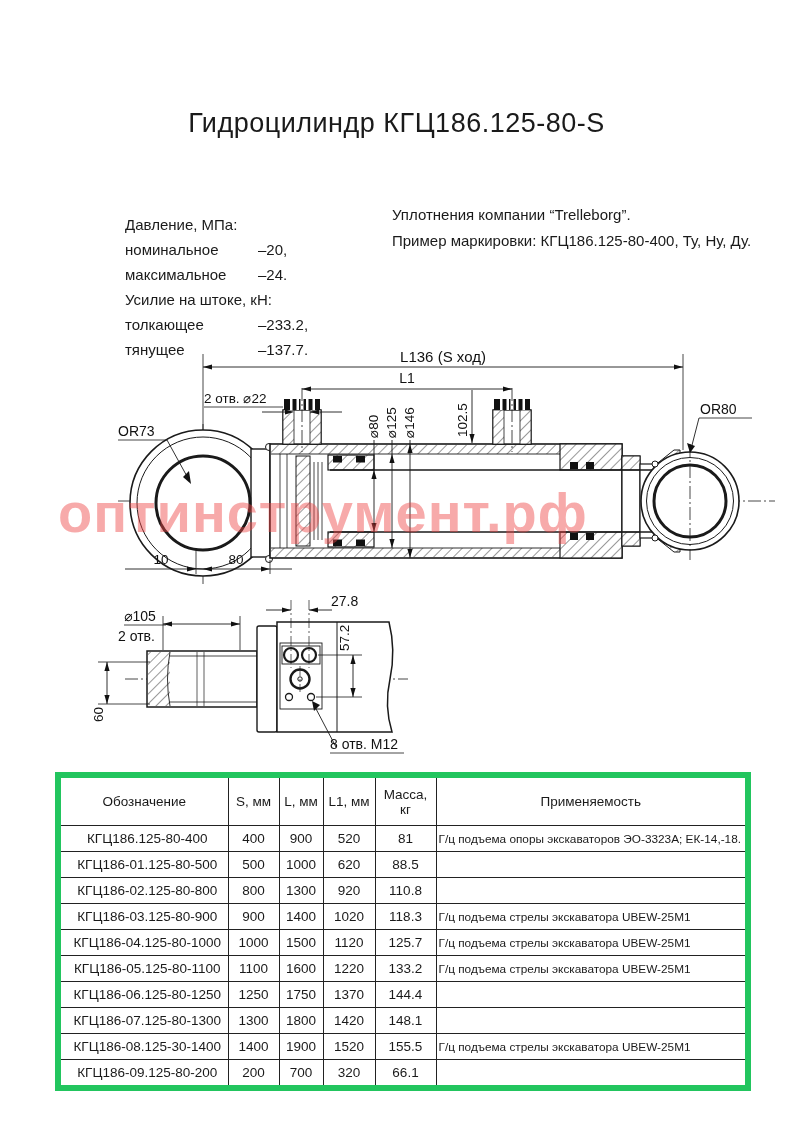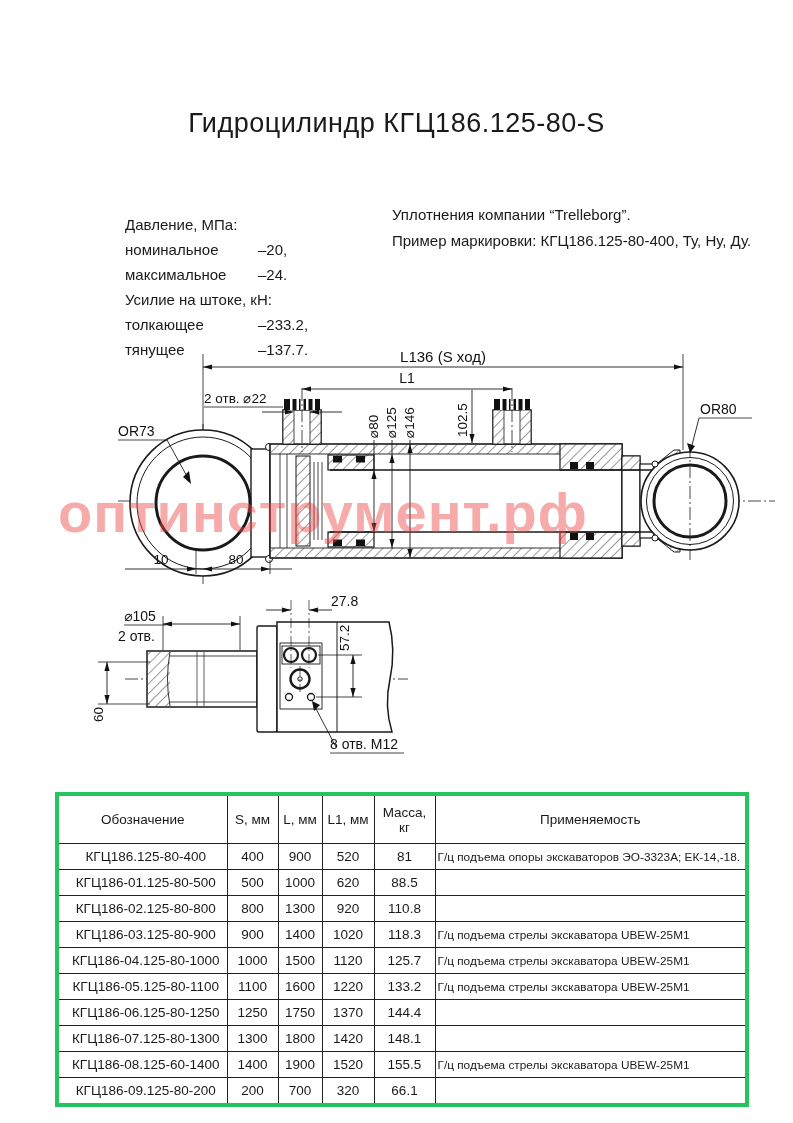--- a/index.html
+++ b/index.html
@@ -6,22 +6,22 @@
   .page{position:relative;width:793px;height:1123px;background:#ffffff;margin:0 auto;
         font-family:"Liberation Sans","DejaVu Sans",sans-serif;color:#1a1a1a;overflow:hidden;}
   .title{position:absolute;top:108px;left:0;width:100%;text-align:center;
          font-size:27px;font-weight:400;letter-spacing:.5px;}
   .specs{position:absolute;left:125px;top:212px;font-size:15px;line-height:25px;}
   .spec-label{display:inline-block;width:133px;}
   .notes{position:absolute;left:392px;top:202px;font-size:15px;line-height:25.5px;}
   .drawing{position:absolute;left:0;top:340px;}
   .watermark{position:absolute;left:58px;top:480px;width:640px;font-size:56px;font-weight:700;
              color:#ef4444;opacity:.45;letter-spacing:1px;white-space:nowrap;pointer-events:none;}
-  table.spec-table{position:absolute;left:55px;top:792px;width:690px;border-collapse:collapse;
-                   table-layout:fixed;border:4px solid #22c55e;}
+  table.spec-table{position:absolute;left:55px;top:772px;width:690px;border-collapse:collapse;
+                   table-layout:fixed;border:6px solid #22c55e;}
   .spec-table th,.spec-table td{border:1px solid #222;}
   .spec-table th{font-size:13.5px;font-weight:400;height:47px;padding:0 2px;}
   .spec-table td{font-size:13.5px;height:25px;text-align:center;padding:0 2px;
                  white-space:nowrap;overflow:hidden;}
   .spec-table td.c0{text-align:center;padding-left:8px;}
   .spec-table td.c5{text-align:left;font-size:11.8px;}
   svg text{font-family:"Liberation Sans","DejaVu Sans",sans-serif;}
 </style>
 </head>
 <body>
@@ -344,21 +344,21 @@
         </tr>
         <tr>
           <td class="c0">КГЦ186-07.125-80-1300</td>
           <td class="c1">1300</td>
           <td class="c2">1800</td>
           <td class="c3">1420</td>
           <td class="c4">148.1</td>
           <td class="c5"></td>
         </tr>
         <tr>
-          <td class="c0">КГЦ186-08.125-60-1400</td>
+          <td class="c0">КГЦ186-08.125-30-1400</td>
           <td class="c1">1400</td>
           <td class="c2">1900</td>
           <td class="c3">1520</td>
           <td class="c4">155.5</td>
           <td class="c5">Г/ц подъема стрелы экскаватора UBEW-25М1</td>
         </tr>
         <tr>
           <td class="c0">КГЦ186-09.125-80-200</td>
           <td class="c1">200</td>
           <td class="c2">700</td>

